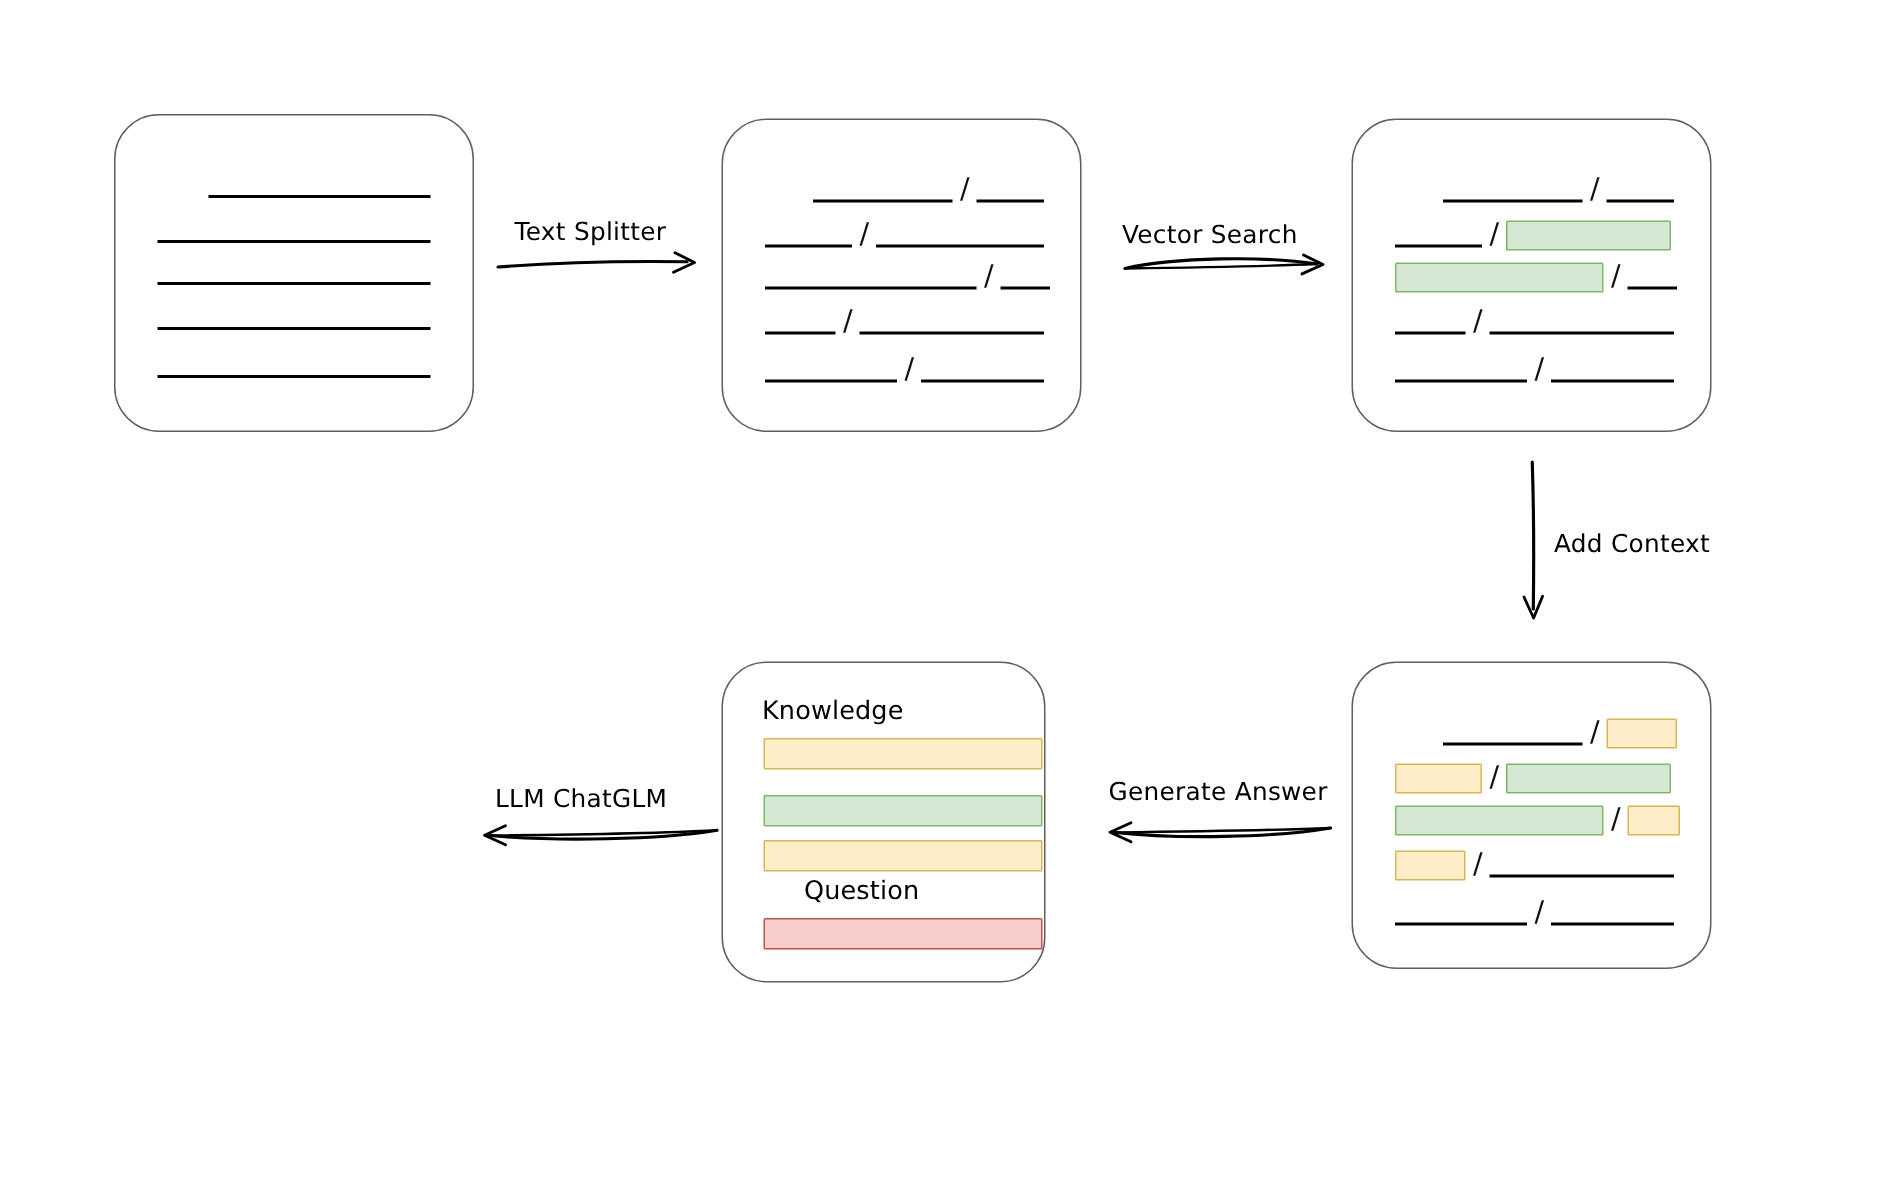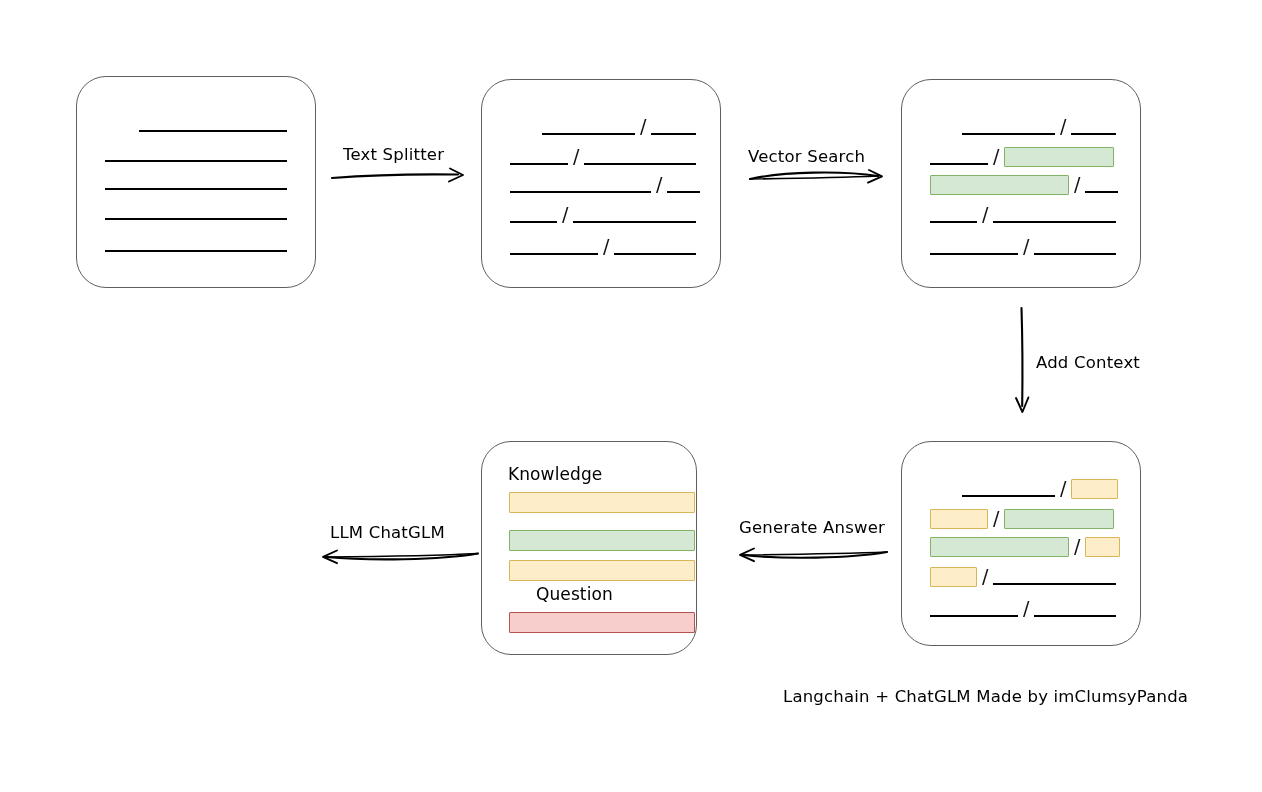--- a/index.html
+++ b/index.html
@@ -257,15 +257,14 @@
   </div>
 
   <div class="edge-label" style="left:330px;top:523px;">LLM ChatGLM</div>
   <svg class="arrow" style="left:320px;top:546px;" width="160" height="22" viewBox="0 0 160 22">
     <path d="M158,7.5 C120,14 50,15 6,11" stroke-width="2.1" stroke-linecap="round"></path>
     <path d="M158,7.5 C120,9.5 50,10.6 6,11" stroke-width="1.6" stroke-linecap="round"></path>
     <polyline points="17,4.5 3,10.8 17,17.2" stroke-width="1.9" stroke-linejoin="round" stroke-linecap="round"></polyline>
   </svg>
 
 
-  <div class="footer-note" style="left:783px;top:687px;">Langchain + ChatGLM Made by imClumsyPanda</div>
 
 </div>
 
 </body></html>

